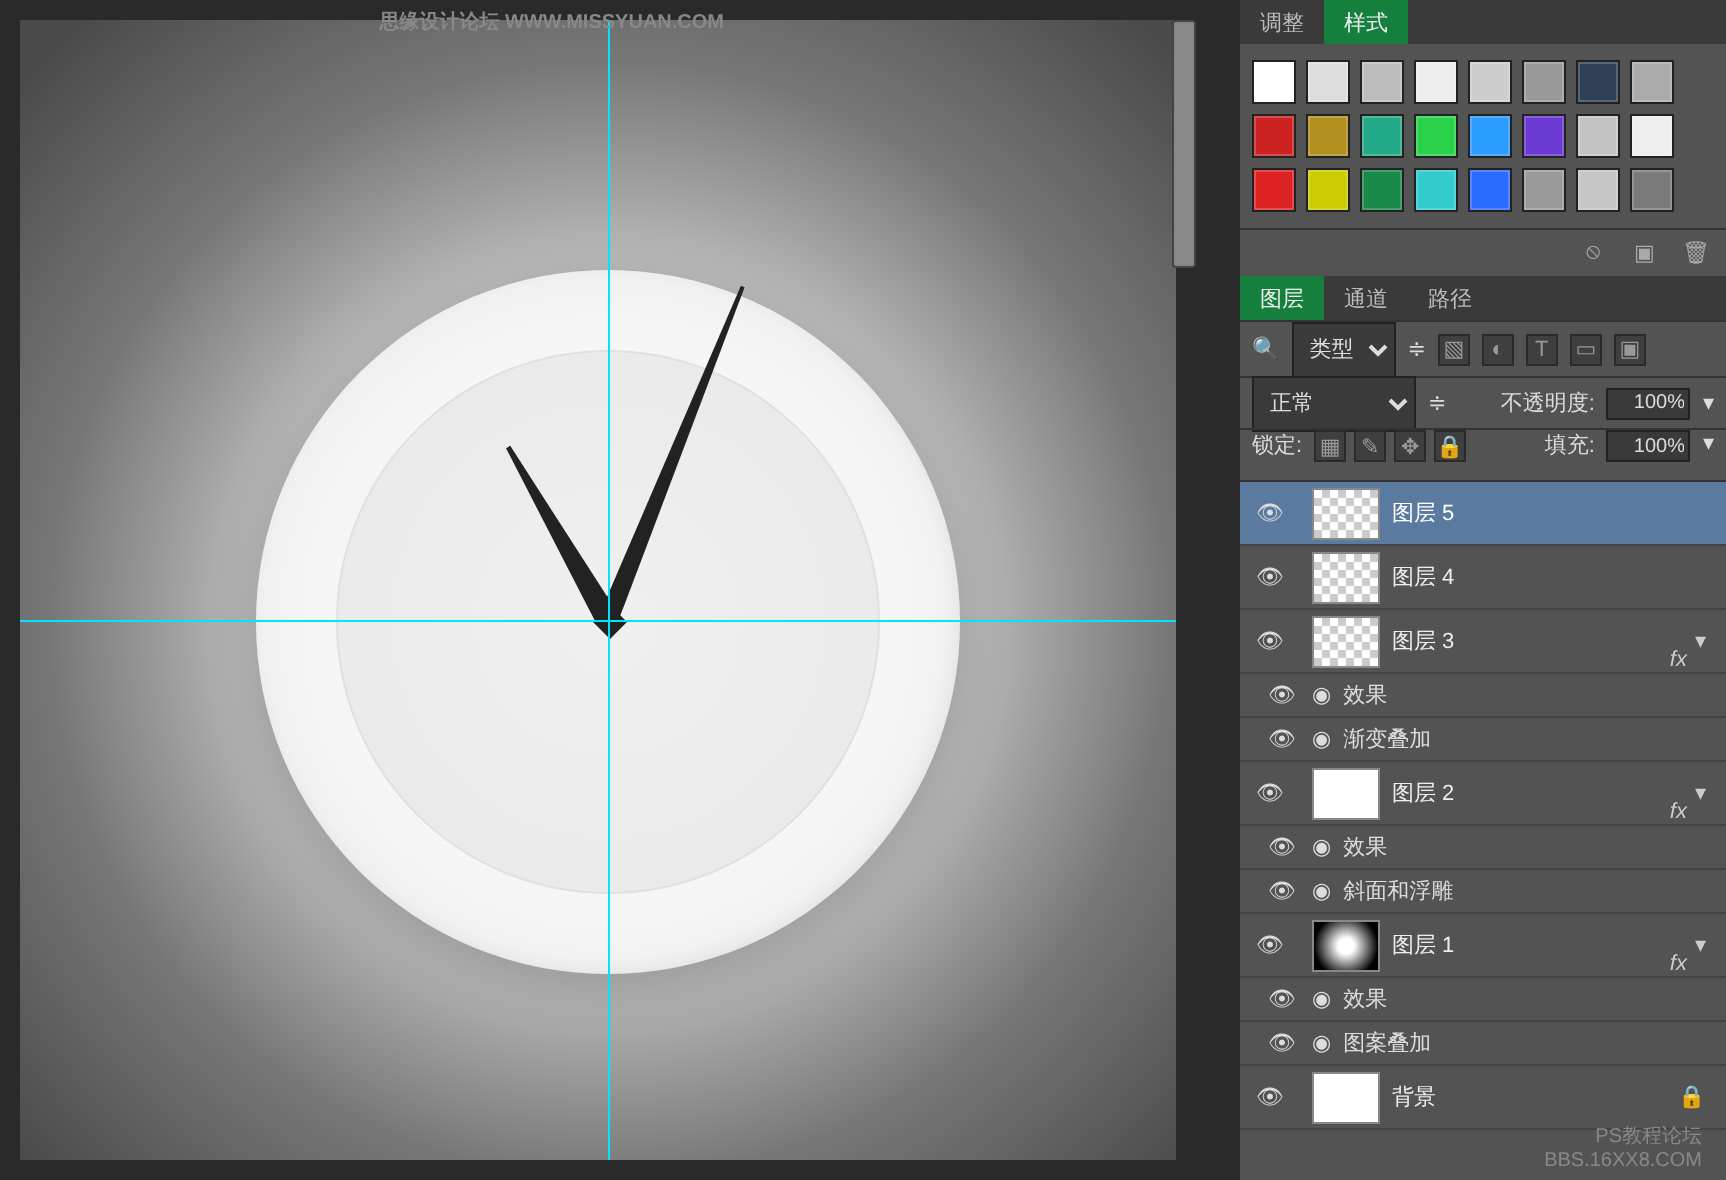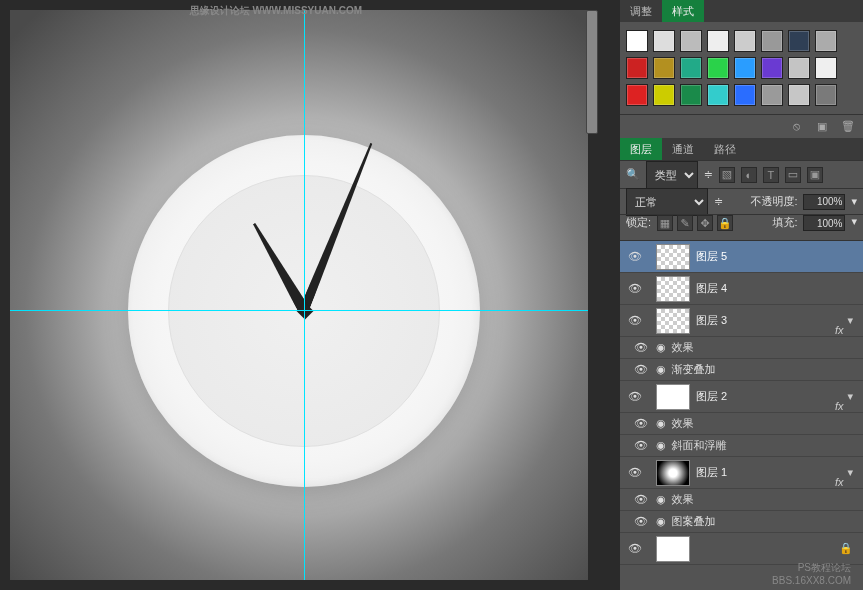--- a/index.html
+++ b/index.html
@@ -209,20 +209,21 @@
         <span>效果</span>
       </div>
       <div class="sub">
         <span class="eye-s">👁</span>
         <span class="dot">◉</span>
         <span>图案叠加</span>
       </div>
       <div class="layer">
         <div class="eye">👁</div>
         <div class="thumb " style="background: rgb(255, 255, 255);"></div>
+        <div class="layer-name">背景</div>
         <span class="lock">🔒</span>
       </div>
     </div>
 
   <div class="watermark2">
     <div>PS教程论坛</div>
     <div>BBS.16XX8.COM</div>
   </div>
 </div>
 

